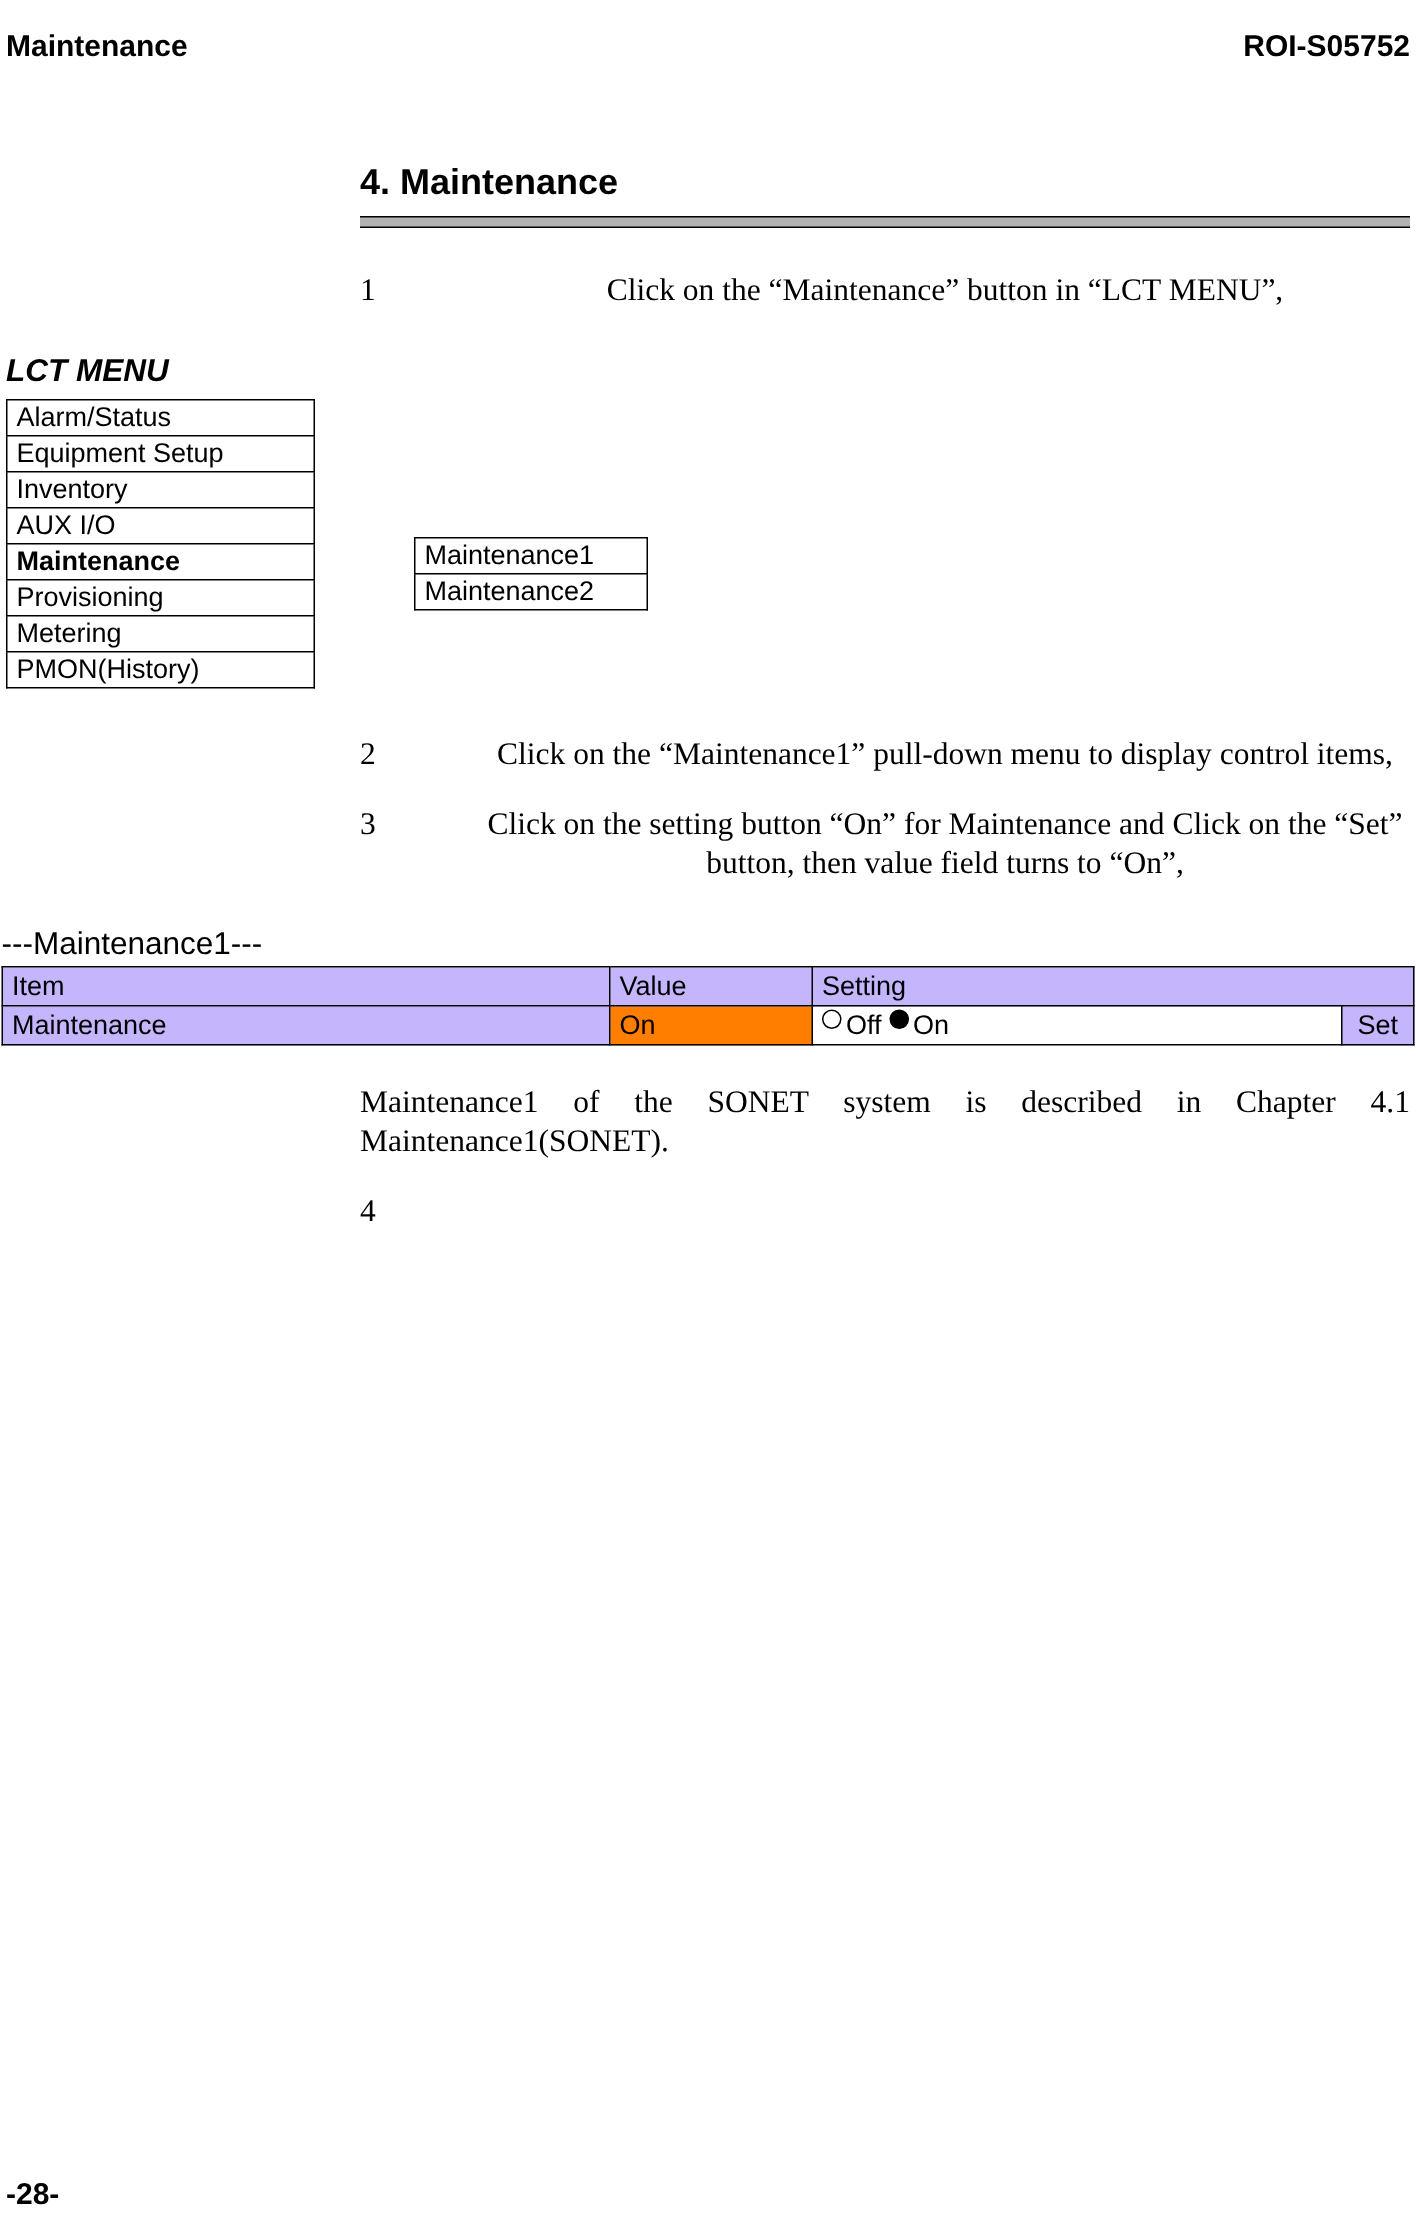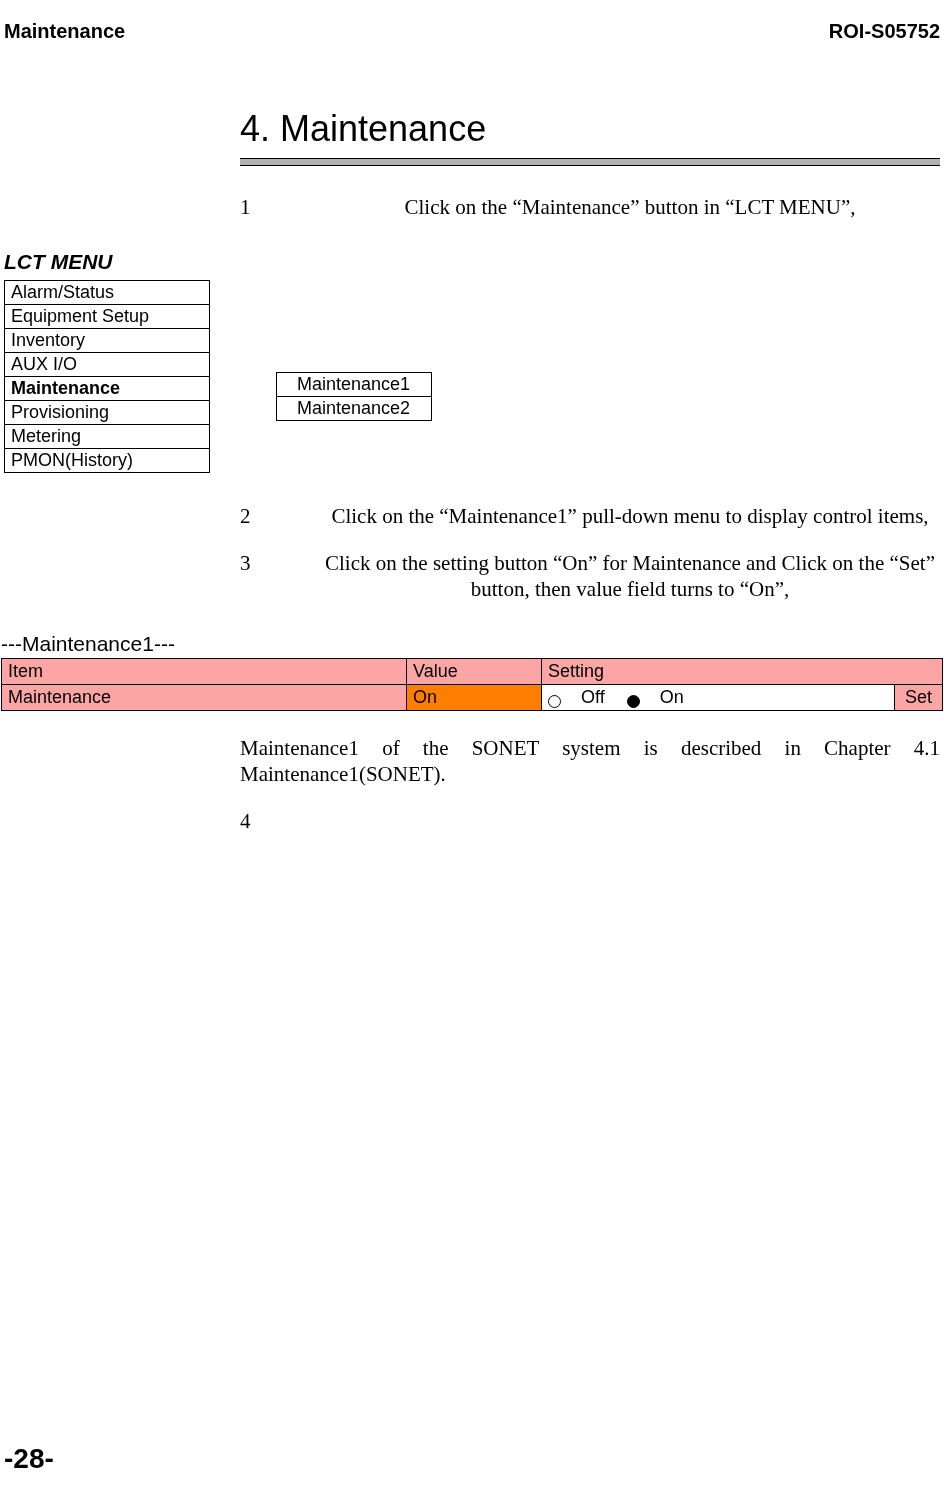--- a/index.html
+++ b/index.html
@@ -24,22 +24,22 @@
     font-family: Arial, Helvetica, sans-serif;
     font-weight: bold;
     font-size: 20px;
   }
   .body-area {
     padding-left: 240px;
     padding-right: 4px;
   }
   .section-title {
     font-family: Arial, Helvetica, sans-serif;
-    font-size: 36px;
-    font-weight: normal;
+    font-size: 24px;
+    font-weight: bold;
     margin-top: 65px;
   }
   .section-rule {
     height: 8px;
     background: #b2b2b2;
     border-top: 1px solid #000;
     border-bottom: 1px solid #000;
     margin-top: 8px;
   }
   .step {
@@ -90,21 +90,21 @@
     margin-left: 66px;
     margin-top: 92px;
   }
   .submenu-table {
     border-collapse: collapse;
     font-family: Arial, Helvetica, sans-serif;
     font-size: 18px;
   }
   .submenu-table td {
     border: 1px solid #000;
-    padding: 1px 20px;
+    padding: 1px 6px;
     min-width: 155px;
     height: 23px;
   }
   
   .m1-wrap {
     padding: 0 1px;
     margin-top: 30px;
   }
   .m1-title {
     font-family: Arial, Helvetica, sans-serif;
@@ -122,43 +122,43 @@
     border: 1px solid #000;
     padding: 2px 6px;
     text-align: left;
     font-weight: normal;
     height: 25px;
   }
   .m1-table .c-item  { width: 405px; }
   .m1-table .c-value { width: 135px; }
   .m1-table .c-set   { width: auto; }
   .m1-table .c-btn   { width: 48px; }
-  .bg-gray   { background: #fca5a5; }
+  .bg-gray   { background: #c4b5fd; }
   .bg-orange { background: #ff7e00; }
-  .radio-cell { display: flex; align-items: flex-end; gap: 20px; }
+  .radio-cell { display: flex; align-items: flex-start; gap: 3px; }
   .radio-empty, .radio-filled {
     display: inline-block;
     width: 13px; height: 13px;
     border: 1.5px solid #000;
     border-radius: 50%;
     vertical-align: middle;
   }
   .radio-filled { background: #000; }
   .para {
     font-size: 21px;
     line-height: 1.25;
     text-align: justify;
   }
   .footer {
     position: absolute;
     bottom: 18px;
     left: 4px;
     font-family: Arial, Helvetica, sans-serif;
     font-weight: bold;
-    font-size: 28px;
+    font-size: 20px;
   }
 </style>
 </head>
 <body>
 
 <div class="page">
 
   <div class="hdr">
     <span>Maintenance</span>
     <span>ROI-S05752</span>

